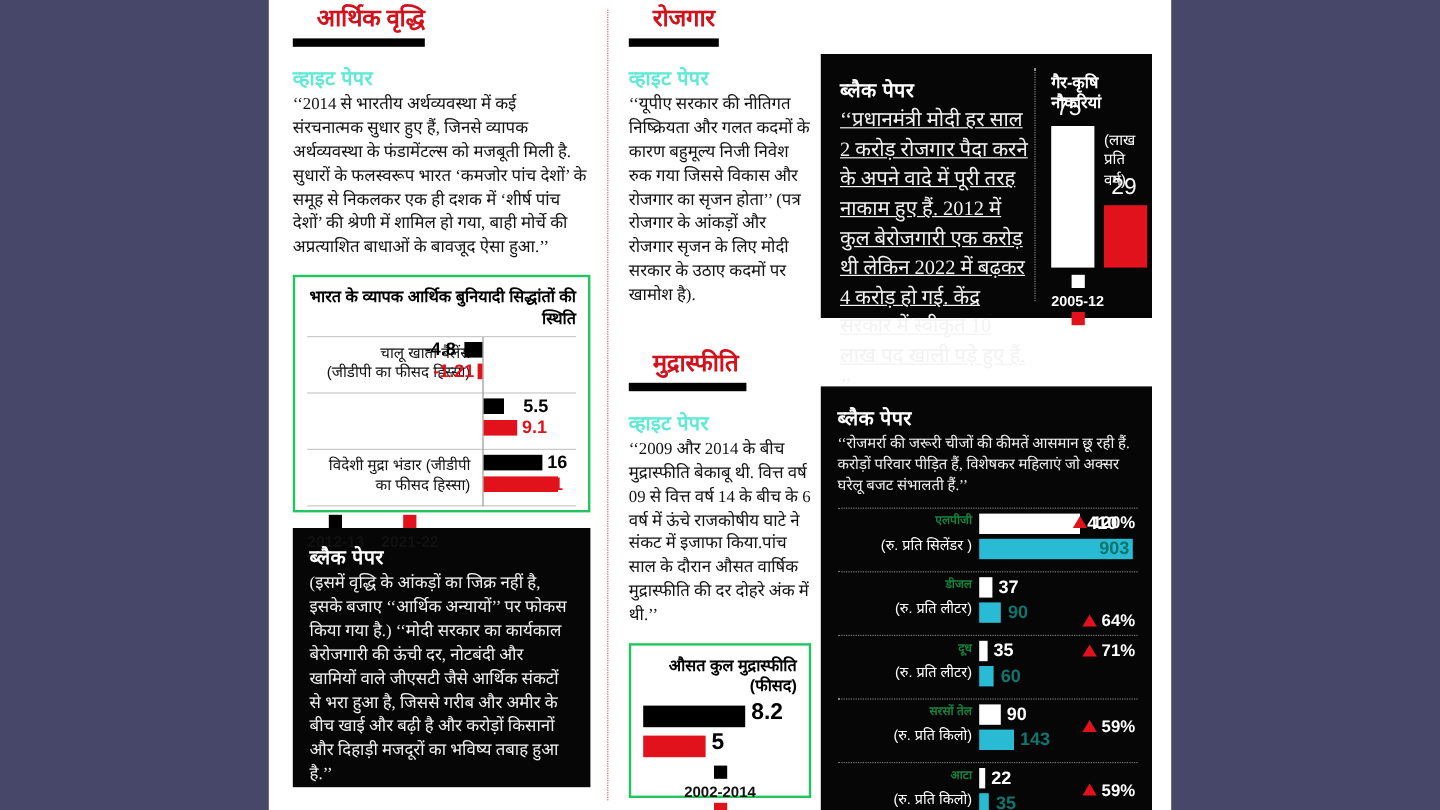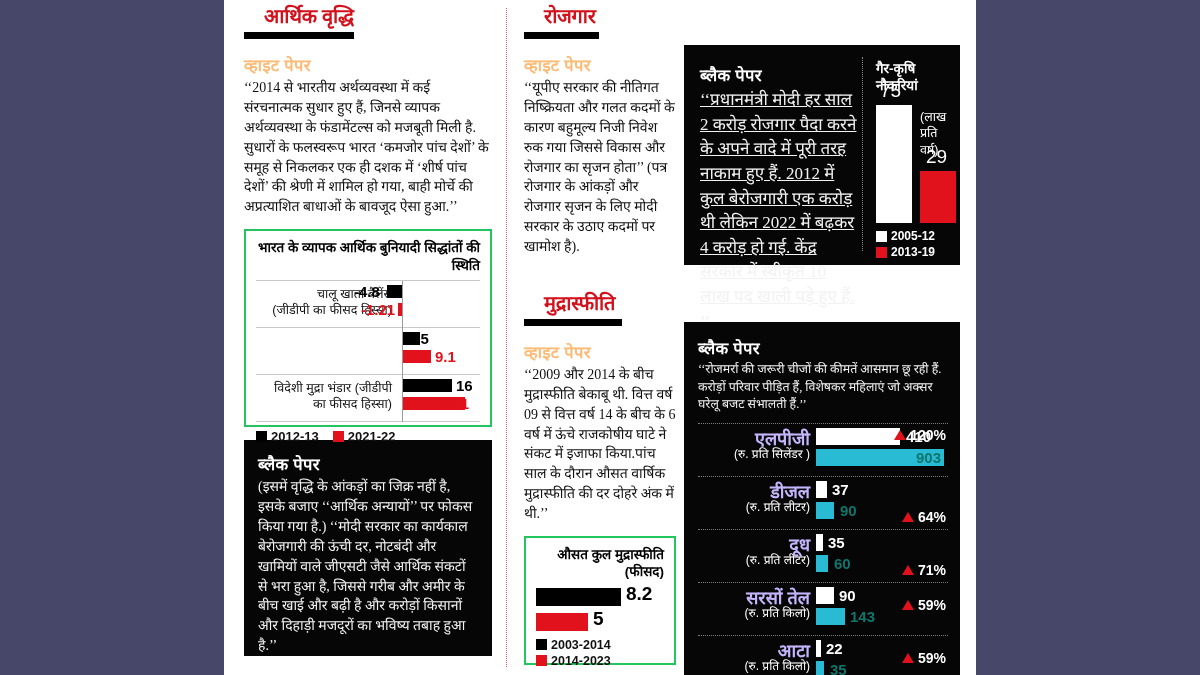--- a/index.html
+++ b/index.html
@@ -30,21 +30,21 @@
     margin-left: 20px;
   }
   .sec-rule {
     background: #000;
     height: 7px;
     margin-top: 5px;
   }
   .paper-title {
     font-weight: bold;
     font-size: 16.5px;
-    color: #fdba74;
+    color: #5eead4;
     margin-bottom: 2px;
     letter-spacing: 0.3px;
   }
   .body-text {
     font-size: 14px;
     line-height: 1.42;
     color: #111;
     font-family: "Liberation Serif", serif;
     text-align: left;
   }
@@ -64,21 +64,21 @@
   .chart-title {
     font-weight: bold;
     font-size: 13.5px;
     color: #000;
     line-height: 1.3;
     margin-bottom: 6px;
   }
   .hr-lt { height: 1px; background: #c9c9c9; }
 
   .legend { display: flex; align-items: center; gap: 14px; }
-  .lg-item { display: flex; align-items: center; gap: 4px; font-size: 13px; font-weight: bold; color: #111; }
+  .lg-item { display: flex; align-items: center; gap: 4px; font-size: 13px; font-weight: bold; color: #111; flex-direction: column; }
   .swatch { width: 11px; height: 11px; display: inline-block; }
 
   
   .col-left  { position: absolute; left: 244px; top: 6px;  width: 248px; }
   .col-mid   { position: absolute; left: 524px; top: 6px;  width: 152px; }
   .col-right { position: absolute; left: 684px; top: 45px; width: 276px; }
 
   .divider-v {
     position: absolute; left: 506px; top: 8px;
     width: 0; height: 659px;
@@ -112,21 +112,21 @@
   .vbar.red { background: #E1121C; }
   .vval { position: absolute; font-weight: normal; font-size: 19px; color: #fff; }
   .jobs-unit { position: absolute; font-size: 12.5px; color: #fff; line-height: 1.3; }
   .jlegend { position: absolute; font-size: 12px; font-weight: bold; color: #fff; }
 
   
   .price-row { position: relative; height: 52px; }
   .dotrule { height: 0; border-top: 1.5px dotted #7d7d7d; }
   .pr-name {
     position: absolute; right: 0; top: 2px;
-    text-align: right; font-size: 18px; font-weight: bold; color: #c4b5fd;
+    text-align: right; font-size: 10px; font-weight: bold; color: #15803d;
     width: 118px;
   }
   .pr-unit {
     position: absolute; right: 0; top: 21px;
     text-align: right; font-size: 12px; color: #fff; width: 118px;
   }
   .pbar { position: absolute; height: 17px; }
   .pbar.white { background: #ffffff; }
   .pbar.cyan  { background: #29BBD3; }
   .pval { position: absolute; font-weight: bold; font-size: 15px; color: #fff; line-height: 17px; }
@@ -176,21 +176,21 @@
           </div>
           <div class="bar black" style="left:131px; top:4px; width:15px;"></div>
           <div class="bval black" style="left:98px; top:4px;">-4.8</div>
           <div class="bar red" style="left:142px; top:22px; width:4px;"></div>
           <div class="bval red" style="left:105px; top:22px;">-1.21</div>
         </div>
         <div class="hr-lt"></div>
 
         <div class="bar-row" style="height:46px;">
           <div class="bar black" style="left:147px; top:4px; width:17px;"></div>
-          <div class="bval black" style="left:152px; top:4px;">5.5</div>
+          <div class="bval black" style="left:180px; top:4px;">5.5</div>
           <div class="bar red" style="left:147px; top:22px; width:28px;"></div>
           <div class="bval red" style="left:179px; top:22px;">9.1</div>
         </div>
         <div class="hr-lt"></div>
 
         <div class="bar-row" style="height:46px;">
           <div class="bar-label">
             <span>विदेशी मुद्रा भंडार (जीडीपी</span><br>
             <span>का फीसद हिस्सा)</span>
           </div>
@@ -247,21 +247,21 @@
       </div>
       <div style="position:relative; height:52px;">
         <div class="bar" style="left:0; top:2px; width:85px; background:#000; height:18px;"></div>
         <div class="bval black" style="left:90px; top:1px; font-size:19px;">8.2</div>
         <div class="bar" style="left:0; top:27px; width:52px; background:#E1121C; height:18px;"></div>
         <div class="bval black" style="left:57px; top:26px; font-size:19px;">5</div>
       </div>
       <div>
         <div class="lg-item" style="font-size:12.5px;">
           <i class="swatch" style="background:#000;"></i>
-          <span>2003-2014</span>
+          <span>2002-2014</span>
         </div>
         <div class="lg-item" style="font-size:12.5px; margin-top:2px;">
           <i class="swatch" style="background:#E1121C;"></i>
           <span>2014-2023</span>
         </div>
       </div>
     </div>
   </div>
 
   <div class="col-right">
@@ -337,21 +337,21 @@
         </div>
         <div class="dotrule"></div>
 
         <div class="price-row">
           <div class="pr-name" style="left:0; width:112px; text-align:right;">दूध</div>
           <div class="pr-unit" style="left:0; width:112px; text-align:right;">(रु. प्रति लीटर)</div>
           <div class="pbar white" style="left:118px; top:4px; width:7px;"></div>
           <div class="pval" style="left:130px; top:4px;">35</div>
           <div class="pbar cyan" style="left:118px; top:25px; width:12px;"></div>
           <div class="pval inside" style="left:136px; top:25px;">60</div>
-          <div class="pct" style="right:2px; top:32px;">
+          <div class="pct" style="right:2px; top:4px;">
             <i class="tri"></i>
             <span>71%</span>
           </div>
         </div>
         <div class="dotrule"></div>
 
         <div class="price-row">
           <div class="pr-name" style="left:0; width:112px; text-align:right;">सरसों तेल</div>
           <div class="pr-unit" style="left:0; width:112px; text-align:right;">(रु. प्रति किलो)</div>
           <div class="pbar white" style="left:118px; top:4px; width:18px;"></div>

